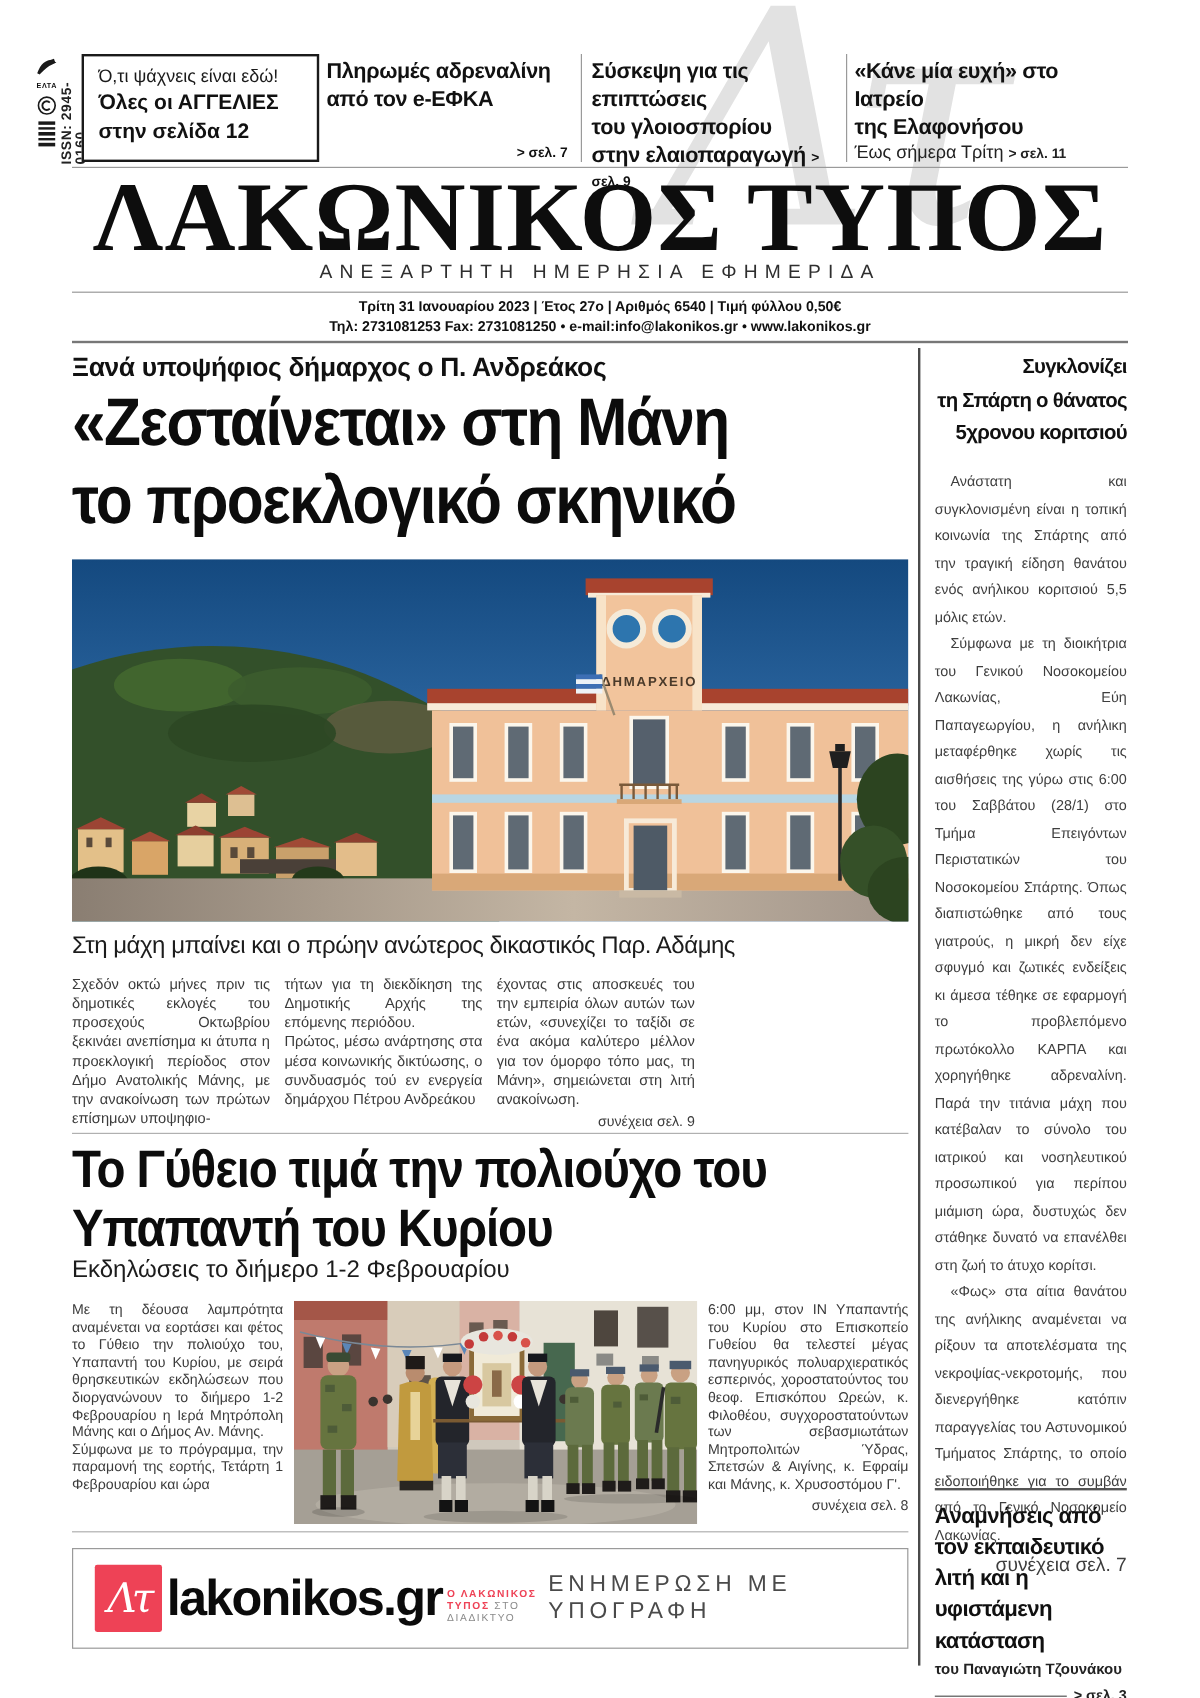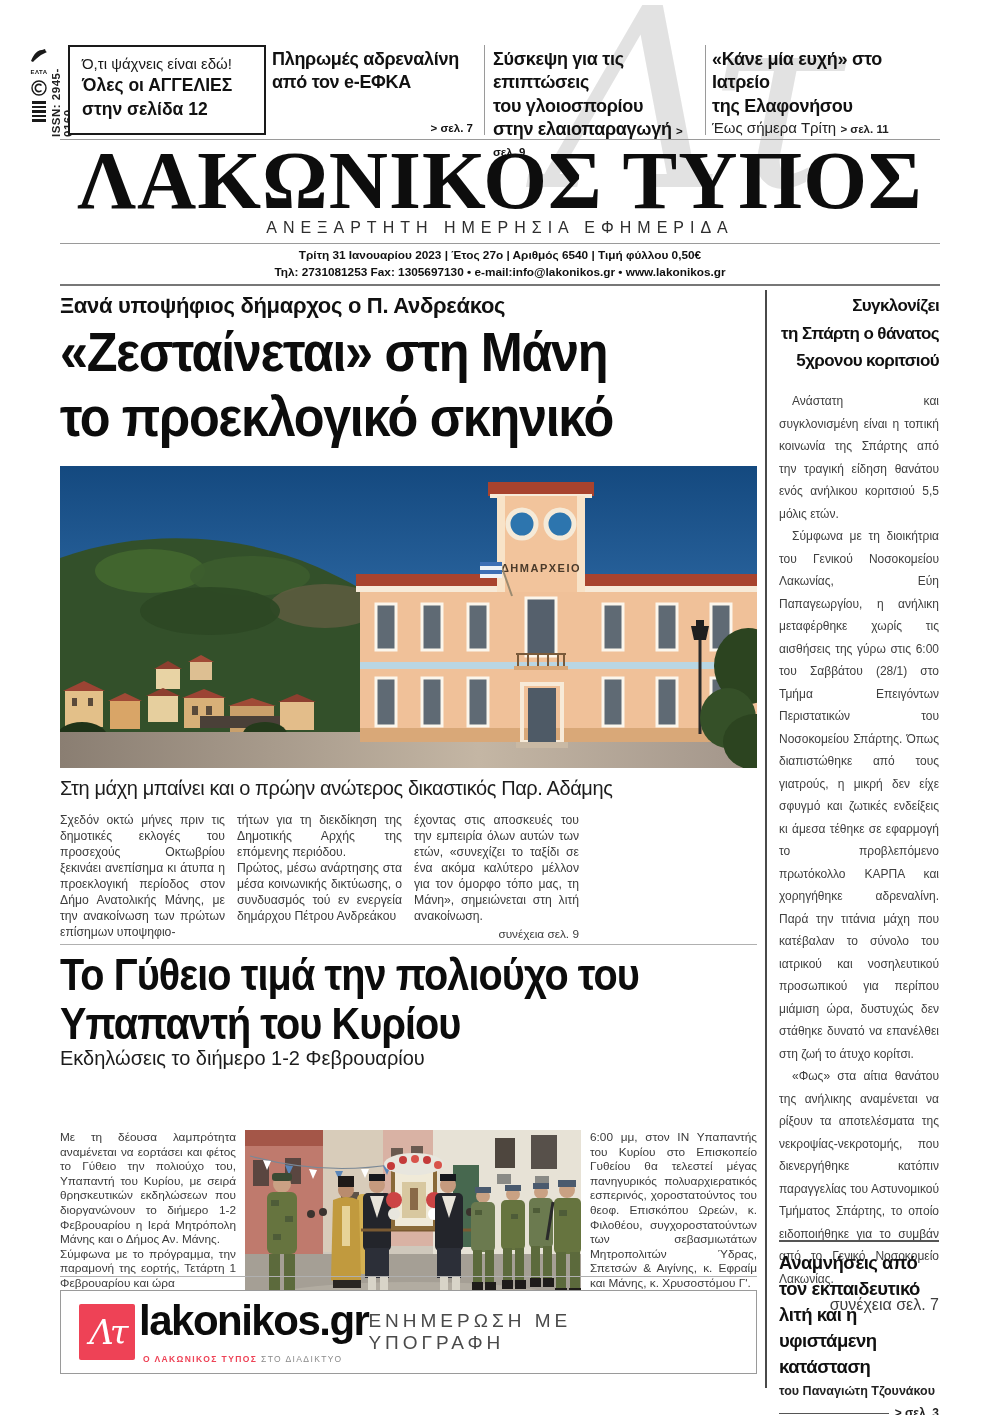--- a/index.html
+++ b/index.html
@@ -71,33 +71,33 @@
   .leadcols .col { width:165px; font-size:12.2px; line-height:16px; text-align:justify; color:#3b3b3b; }
   .cont { display:block; text-align:right; font-size:11.8px; color:#3b3b3b; margin-top:2px; }
 
   .mainrule1 { position:absolute; left:60px; top:944px; width:697px; height:1px; background:#b0b0b0; z-index:2;}
   .headline2 {
     position:absolute; left:60px; top:950px; width:775px; z-index:2;
     font-size:44px; font-weight:bold; line-height:1.12; letter-spacing:-1px;
     transform:scaleX(.9); transform-origin:0 0; color:#0c0c0c;
   }
   .subhead2 { position:absolute; left:60px; top:1047px; font-size:20px; font-weight:400; color:#1c1c1c; z-index:2;}
-  .row2 { position:absolute; left:60px; top:1130px; width:697px; height:192px; display:flex; gap:9px; z-index:2; overflow:hidden;}
+  .row2 { position:absolute; left:60px; top:1084px; width:697px; height:192px; display:flex; gap:9px; z-index:2; overflow:hidden;}
   .row2 .colL { width:176px; font-size:11.8px; line-height:14.6px; text-align:justify; color:#3b3b3b; }
   .row2 .colR { width:167px; font-size:11.8px; line-height:14.6px; text-align:justify; color:#3b3b3b; }
   .photo2 { width:336px; height:186px; flex:0 0 336px; }
   .mainrule2 { position:absolute; left:60px; top:1276px; width:697px; height:1px; background:#b0b0b0; z-index:2;}
 
   
   .banner { position:absolute; left:60px; top:1290px; width:697px; height:84px; z-index:2;
     border:1px solid #9a9a9a; display:flex; align-items:center; padding:0 18px; background:#fff;}
   .logosq { width:56px; height:56px; background:#ee4256; border-radius:2px; flex:0 0 56px;
     display:flex; align-items:center; justify-content:center;
     font-family:"DejaVu Serif", serif; font-style:italic; font-size:34px; color:#fff; letter-spacing:-4px; }
-  .logotxt { margin-left:4px; display:flex; flex-direction:column; }
+  .logotxt { margin-left:4px; display:flex; flex-direction:row; }
   .logotxt .nm { font-size:42px; font-weight:bold; letter-spacing:-1.5px; color:#0b0b0b; line-height:1; }
   .logotxt .tag { font-size:8.5px; letter-spacing:1.4px; margin-top:12px; margin-left:4px; }
   .tag .red { color:#ee4256; font-weight:bold; }
   .tag .gray { color:#8a8a8a; }
   .slogan { margin-left:auto; margin-right:26px; font-size:19px; letter-spacing:4px; color:#4a4a4a; }
 
   
   .sidebar-divider { position:absolute; left:765px; top:290px; width:1.5px; height:1098px; background:#4a4a4a; z-index:2;}
   .sb { position:absolute; left:779px; width:160px; z-index:2; }
   .sb1-title { top:292px; font-size:17px; font-weight:bold; line-height:1.62; letter-spacing:-.6px; color:#101010;text-align:right; }
@@ -167,21 +167,21 @@
     </div>
   </div>
 
   <div class="rule" style="top:139px"></div>
 
   <div class="mast-title">ΛΑΚΩΝΙΚΟΣ ΤΥΠΟΣ</div>
   <div class="mast-sub">ΑΝΕΞΑΡΤΗΤΗ ΗΜΕΡΗΣΙΑ ΕΦΗΜΕΡΙΔΑ</div>
   <div class="rule" style="top:243px"></div>
   <div class="dateline">
     <div>Τρίτη 31 Ιανουαρίου 2023 | Έτος 27ο | Αριθμός 6540 | Τιμή φύλλου 0,50€</div>
-    <div>Τηλ: 2731081253 Fax: 1305697130 • e-mail:info@lakonikos.gr • www.lakonikos.gr</div>
+    <div>Τηλ: 2731081253 Fax: 2731081250 • e-mail:info@lakonikos.gr • www.lakonikos.gr</div>
   </div>
   <div class="rule" style="top:284px;height:2px;background:#777"></div>
 
   <div class="kicker">Ξανά υποψήφιος δήμαρχος ο Π. Ανδρεάκος</div>
   <div class="headline pre">«Ζεσταίνεται» στη Μάνη
 το προεκλογικό σκηνικό</div>
 
   <svg class="photo1" viewBox="0 0 697 302" preserveAspectRatio="none">
     <defs>
       <linearGradient id="sky" x1="0" y1="0" x2="0" y2="1">

